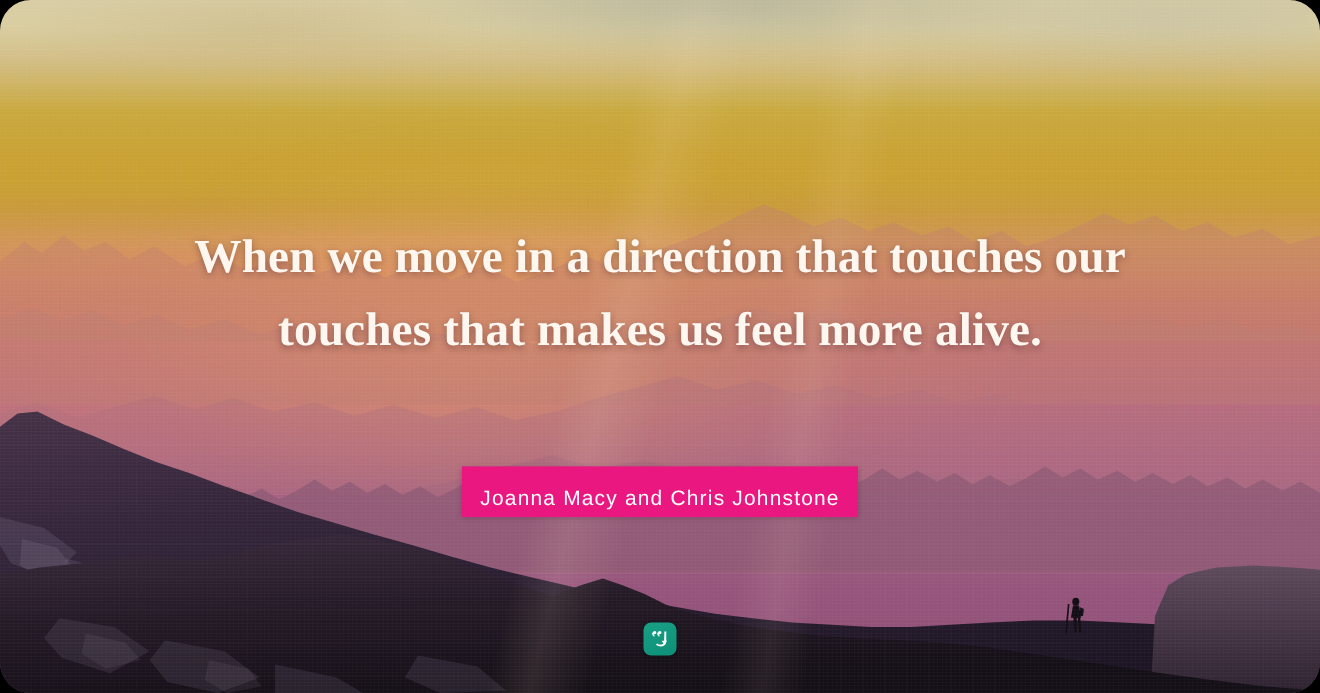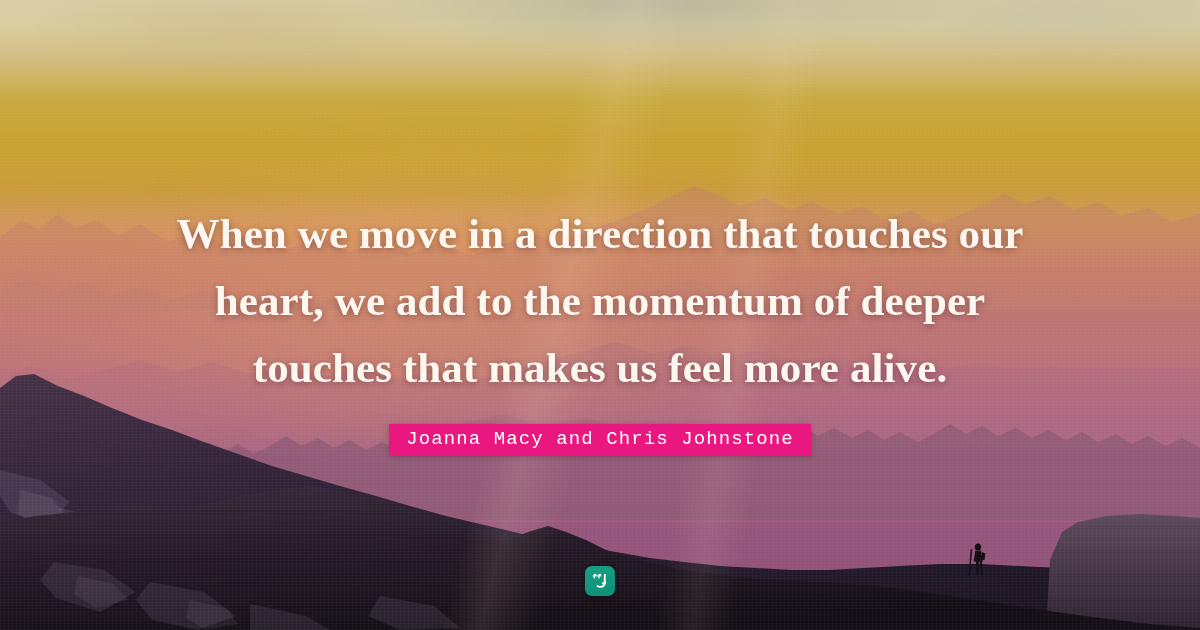--- a/index.html
+++ b/index.html
@@ -6,20 +6,21 @@
     margin: 0;
     padding: 0;
     background: #000;
   }
   #card {
     position: relative;
     width: 1200px;
     height: 630px;
     overflow: hidden;
     font-family: "Liberation Serif", serif;
+    border-radius: 28px;
   }
 
   
   .sky {
     position: absolute;
     inset: 0;
     background: linear-gradient(
       to bottom,
       #d8cda4 0%,
       #d9cda0 4%,
@@ -118,24 +119,24 @@
   .author-wrap {
     position: absolute;
     left: 0; right: 0;
     top: 424px;
     text-align: center;
   }
   .author-badge {
     display: inline-block;
     background: #ea1781;
     color: #ffffff;
-    font-family: Liberation Mono, monospace;
+    font-family: Liberation Sans, sans-serif;
     font-size: 19px;
     letter-spacing: 1.1px;
-    padding: 6px 17px 7px 17px;
+    padding: 20px 17px 7px 17px;
     line-height: 1;
     box-shadow: 0 1px 5px rgba(60,10,40,.28);
   }
 
   
   .logo {
     position: absolute;
     left: 0; right: 0;
     bottom: 34px;
     display: flex;
@@ -283,21 +284,20 @@
       <path d="M979.6 91 l1.5 14 h1.8 l-.9 -14 Z"></path>
       <rect x="969.6" y="79" width="1.5" height="27" transform="rotate(5 970 92)"></rect>
     </g>
   </svg>
 
   <div class="rays"></div>
   <div class="grain"></div>
 
   <div class="quote">
     <span class="quote-line">When we move in a direction that touches our</span>
-    <span class="quote-line">heart, we add to the momentum of deeper</span>
     <span class="quote-line">touches that makes us feel more alive.</span>
   </div>
 
   <div class="author-wrap">
     <span class="author-badge">Joanna Macy and Chris Johnstone</span>
   </div>
 
   <div class="logo">
     <span class="logo-mark">
       <svg width="22" height="22" viewBox="0 0 22 22" aria-hidden="true">

